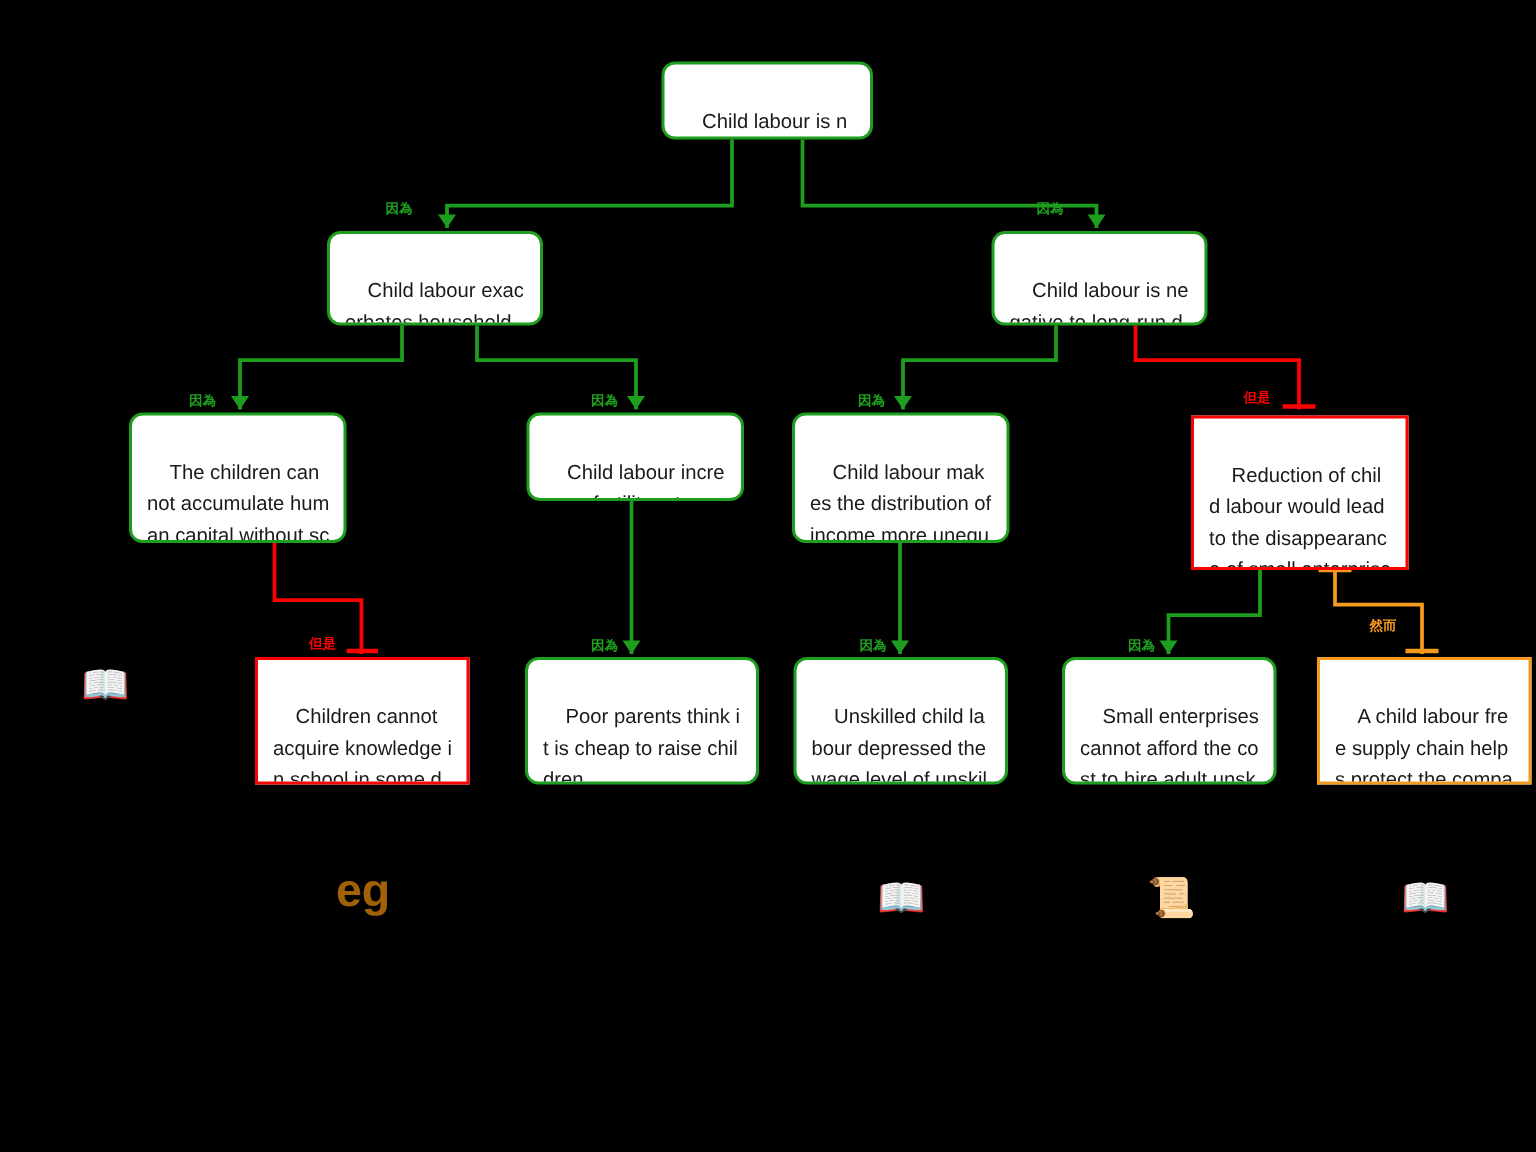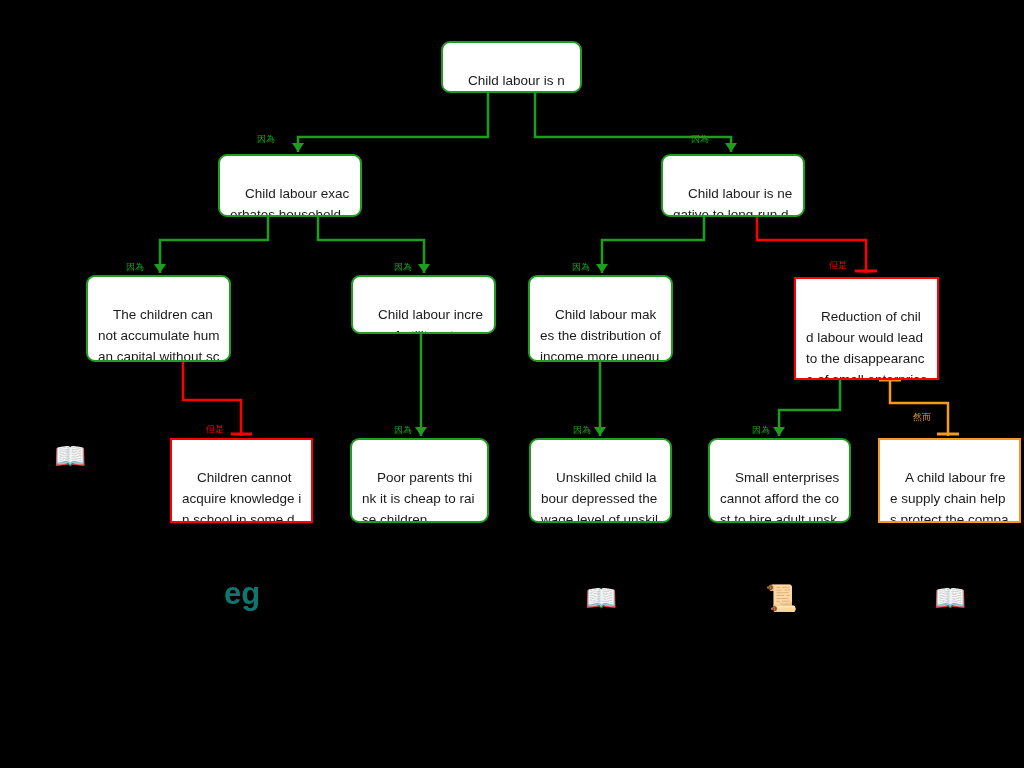--- a/index.html
+++ b/index.html
@@ -48,21 +48,21 @@
     border-radius: 0px;
   }
   .node.orange {
     border: 2.5px solid #f59a1e;
     border-radius: 0px;
   }
   .edge-label {
     position: absolute;
     font-size: 9px;
     line-height: 10px;
-    font-weight: normal;
+    font-weight: bold;
     letter-spacing: 0px;
     white-space: nowrap;
   }
   .edge-label.green { color: #1e9e1e; }
   .edge-label.red { color: #ff0000; text-align: right; }
   .edge-label.orange { color: #f59a1e; }
 
   .icon-book {
     position: absolute;
     font-size: 26px;
@@ -72,21 +72,21 @@
   }
   .icon-chart {
     position: absolute;
     font-size: 26px;
     line-height: 26px;
     color: #2f6fe0;
     user-select: none;
   }
   .eg-text {
     position: absolute;
-    color: #0f766e;
+    color: #a16207;
     font-size: 31px;
     line-height: 31px;
     font-weight: bold;
     user-select: none;
   }
 </style>
 </head>
 <body>
 
 <div id="canvas">
@@ -154,21 +154,21 @@
   </div>
 
   <div class="node red" style="left:794px; top:277px; width:145px; height:103px;">
     <span>Reduction of child labour would lead to the disappearance of small enterprises.</span>
   </div>
 
   <div class="node red" style="left:170px; top:438px; width:143px; height:85px;">
     <span>Children cannot acquire knowledge in school in some developing areas</span>
   </div>
 
-  <div class="node green" style="left:350px; top:438px; width:139px; height:85px;">
+  <div class="node green" style="left:350px; top:438px; width:156px; height:85px;">
     <span>Poor parents think it is cheap to raise children</span>
   </div>
 
   <div class="node green" style="left:529px; top:438px; width:143px; height:85px;">
     <span>Unskilled child labour depressed the wage level of unskilled adults</span>
   </div>
 
   <div class="node green" style="left:708px; top:438px; width:143px; height:85px;">
     <span>Small enterprises cannot afford the cost to hire adult unskilled workers</span>
   </div>

